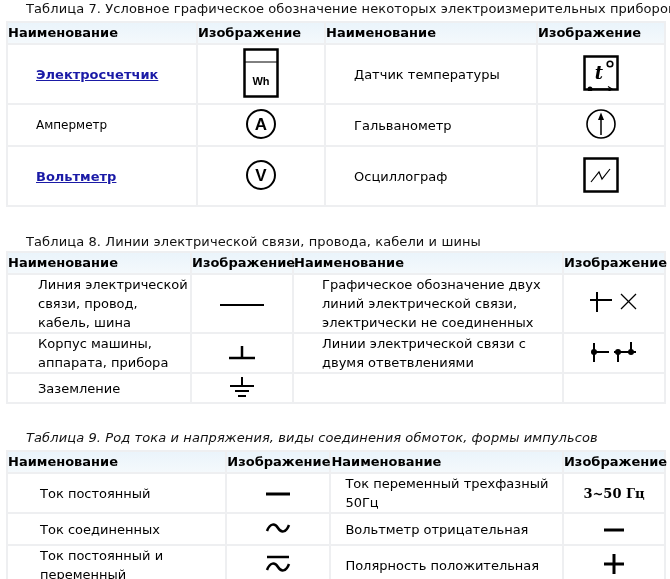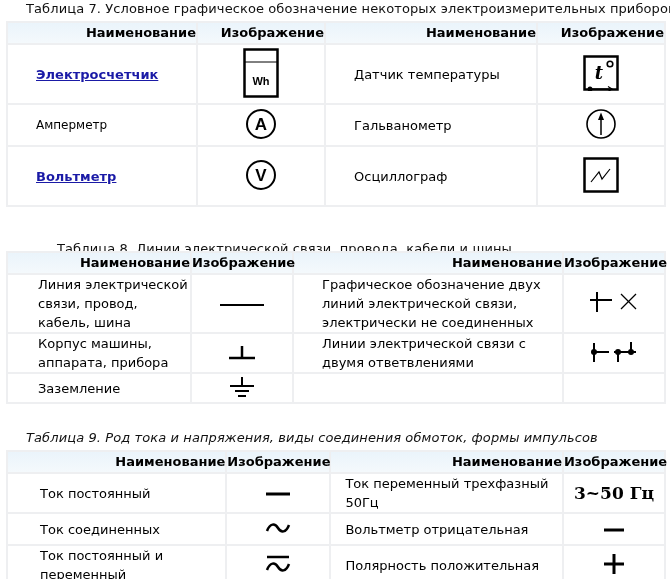--- a/index.html
+++ b/index.html
@@ -14,21 +14,21 @@
   }
   table.t {
     position: absolute; border-collapse: collapse; table-layout: fixed;
     border: 2px solid #eef0f2;
   }
   table.t td, table.t th {
     border: 2px solid #eeeff1; padding: 0; vertical-align: middle;
   }
   table.t th {
     background: linear-gradient(#eaf4fb, #f4f9fc);
-    font-weight: bold; font-size: 13px; text-align: right; color: #000;
+    font-weight: bold; font-size: 13px; text-align: left; color: #000;
     height: 20px; line-height: 18px;
   }
   .name { padding-left: 28px !important; text-align: left; }
   .center { text-align: center; }
   a.link { color: #1a1aa6; font-weight: bold; text-decoration: underline; }
   .sym { display: inline-block; vertical-align: middle; }
   .ml { line-height: 19px; }
   .t8 td { font-size: 13px; }
 </style>
 </head>
@@ -111,21 +111,21 @@
         <svg width="36" height="36" viewBox="0 0 36 36">
               <rect x="1.5" y="1.5" width="33" height="33" fill="#fff" stroke="#000" stroke-width="2.5"></rect>
               <polyline points="8,25 16,15 19,22 27,12" fill="none" stroke="#000" stroke-width="1.2"></polyline>
             </svg>
       </span>
     </td>
   </tr>
 </tbody>
   </table>
 
-<div class="caption" style="top:241px;margin-left:31px;">Таблица 8. Линии электрической связи, провода, кабели и шины</div>
+<div class="caption" style="top:234px;">Таблица 8. Линии электрической связи, провода, кабели и шины</div>
 <table class="t t8" style="left:6px; top:251px; width:660px;">
   <colgroup>
       <col style="width:184px">
       <col style="width:102px">
       <col style="width:270px">
       <col style="width:102px">
     </colgroup>
   <tbody>
       <tr style="height:20px">
     <th>Наименование</th>
@@ -216,21 +216,21 @@
   <tr style="height:34px">
     <td class="name" style="padding-left:32px !important"><span>Ток постоянный</span></td>
     <td class="center">
       <span class="sym">
         <svg width="26" height="8" viewBox="0 0 26 8">
               <line x1="1" y1="4" x2="25" y2="4" stroke="#000" stroke-width="3"></line>
             </svg>
       </span>
     </td>
     <td class="name ml" style="padding-left:14px !important"><span>Ток переменный трехфазный 50Гц</span></td>
-    <td class="center"><span style="font-family:'DejaVu Serif',serif;font-weight:bold;font-size:17px;text-align:right;">3~50 Гц</span></td>
+    <td class="center"><span style="font-family:'DejaVu Serif',serif;font-weight:bold;font-size:13px;text-align:right;">3~50 Гц</span></td>
   </tr>
   <tr style="height:32px">
     <td class="name" style="padding-left:32px !important"><span>Ток соединенных</span></td>
     <td class="center">
       <span class="sym">
         <svg width="26" height="14" viewBox="0 0 26 14">
               <path d="M2 10 C5 2, 10 2, 13 7 S21 12, 24 4" fill="none" stroke="#000" stroke-width="2.5"></path>
             </svg>
       </span>
     </td>

